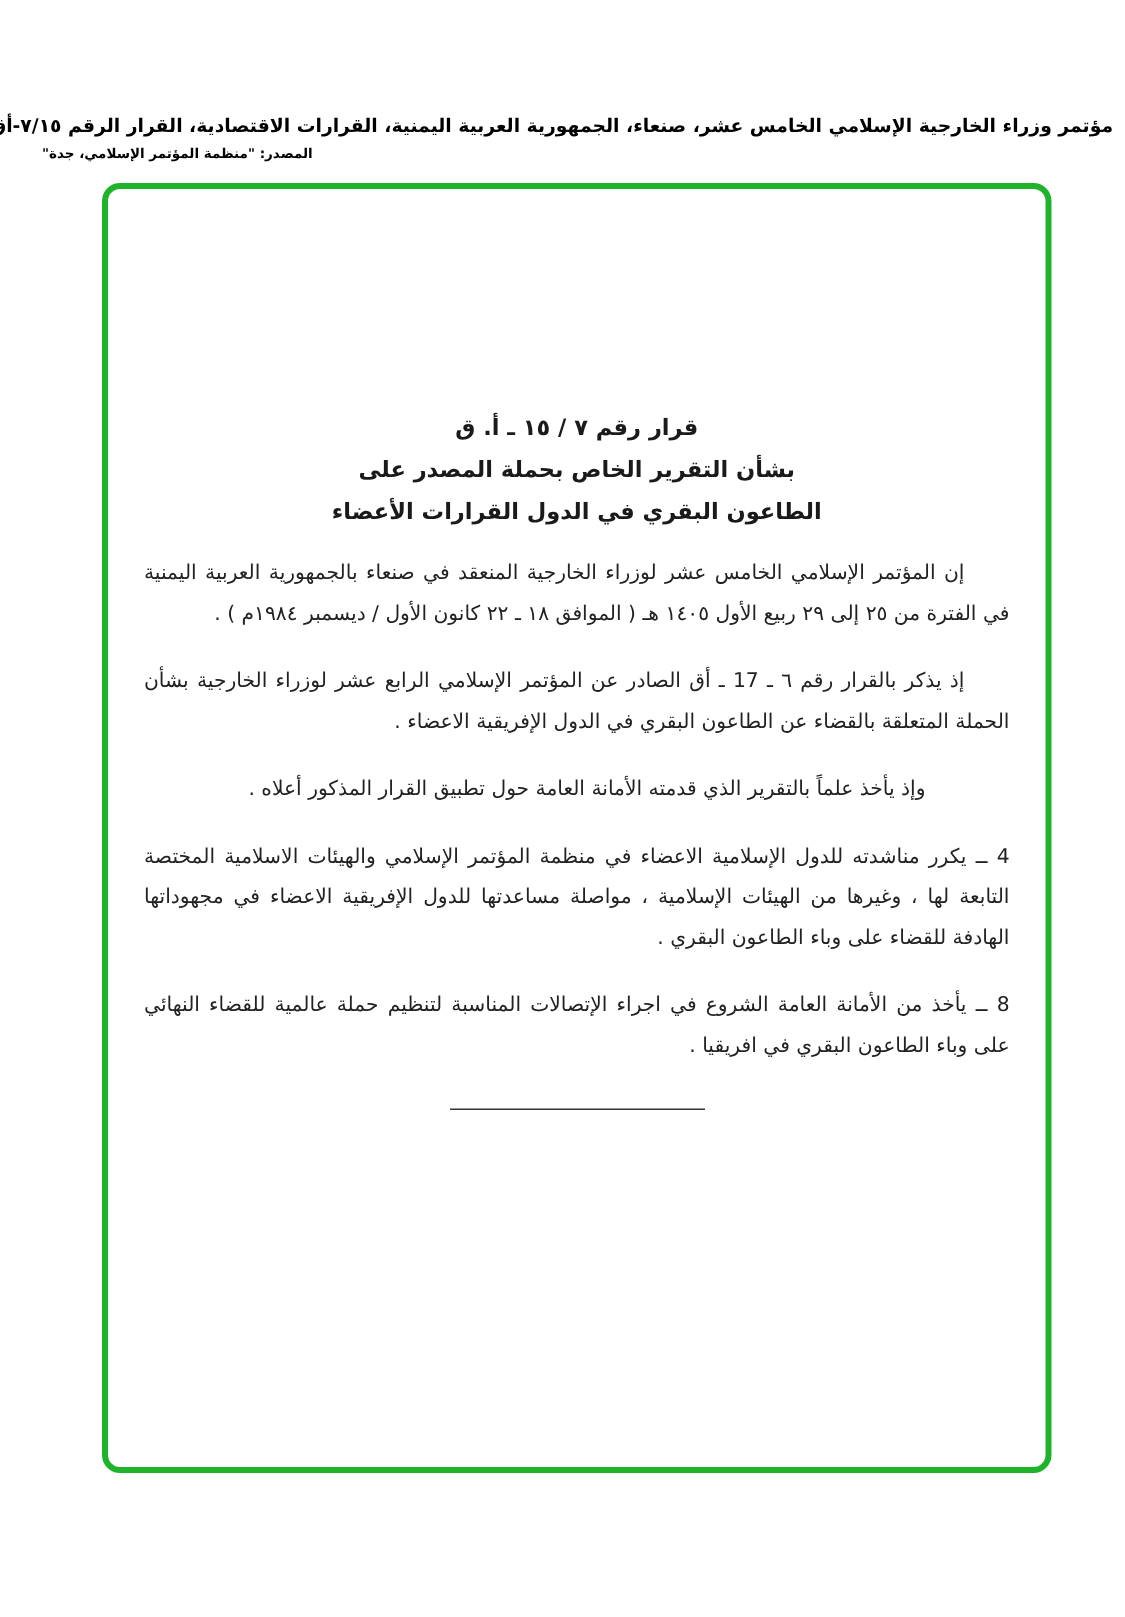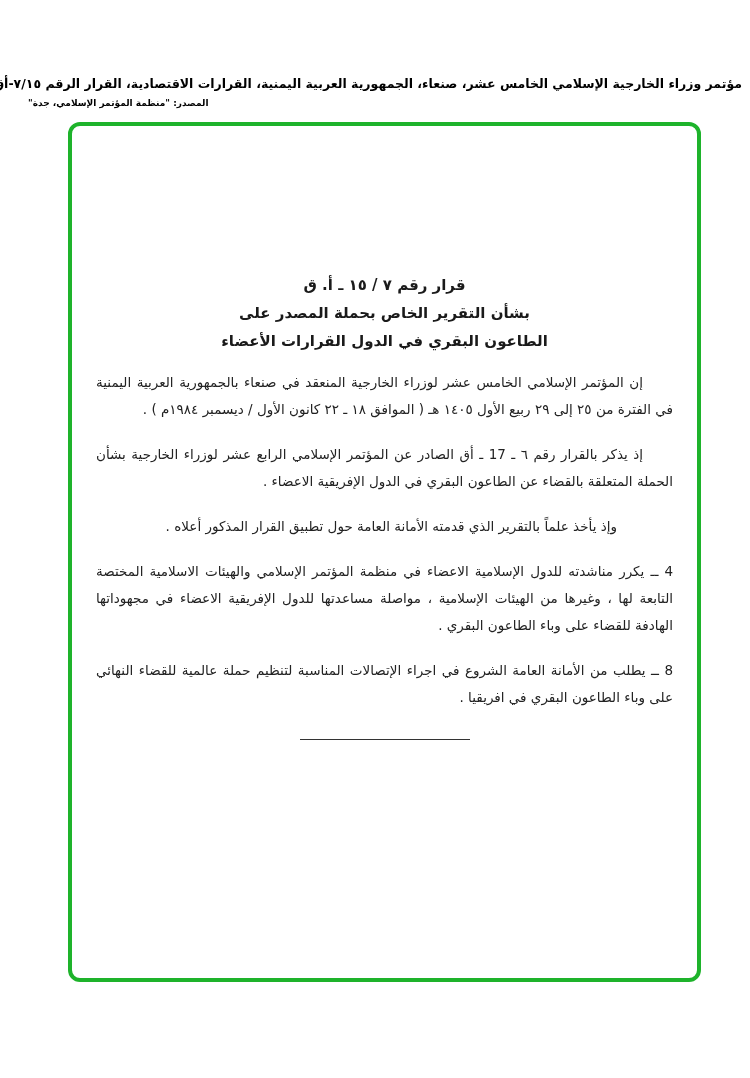--- a/index.html
+++ b/index.html
@@ -106,21 +106,21 @@
       <p class="para indent2">وإذ يأخذ علماً بالتقرير الذي قدمته الأمانة العامة حول تطبيق القرار المذكور أعلاه .</p>
 
 
       <p class="para item">
         <span class="num">4 ــ</span>
         <span>يكرر مناشدته للدول الإسلامية الاعضاء في منظمة المؤتمر الإسلامي والهيئات الاسلامية المختصة التابعة لها ، وغيرها من الهيئات الإسلامية ، مواصلة مساعدتها للدول الإفريقية الاعضاء في مجهوداتها الهادفة للقضاء على وباء الطاعون البقري .</span>
       </p>
 
       <p class="para item">
         <span class="num">8 ــ</span>
-        <span>يطلب من الأمانة العامة الشروع في اجراء الإتصالات المناسبة لتنظيم حملة عالمية للقضاء النهائي على وباء الطاعون البقري في افريقيا .</span>
+        <span>يأخذ من الأمانة العامة الشروع في اجراء الإتصالات المناسبة لتنظيم حملة عالمية للقضاء النهائي على وباء الطاعون البقري في افريقيا .</span>
       </p>
 
       <div class="end-rule"></div>
 
     </div>
   </div>
 
 </div>
 
 </body></html>

